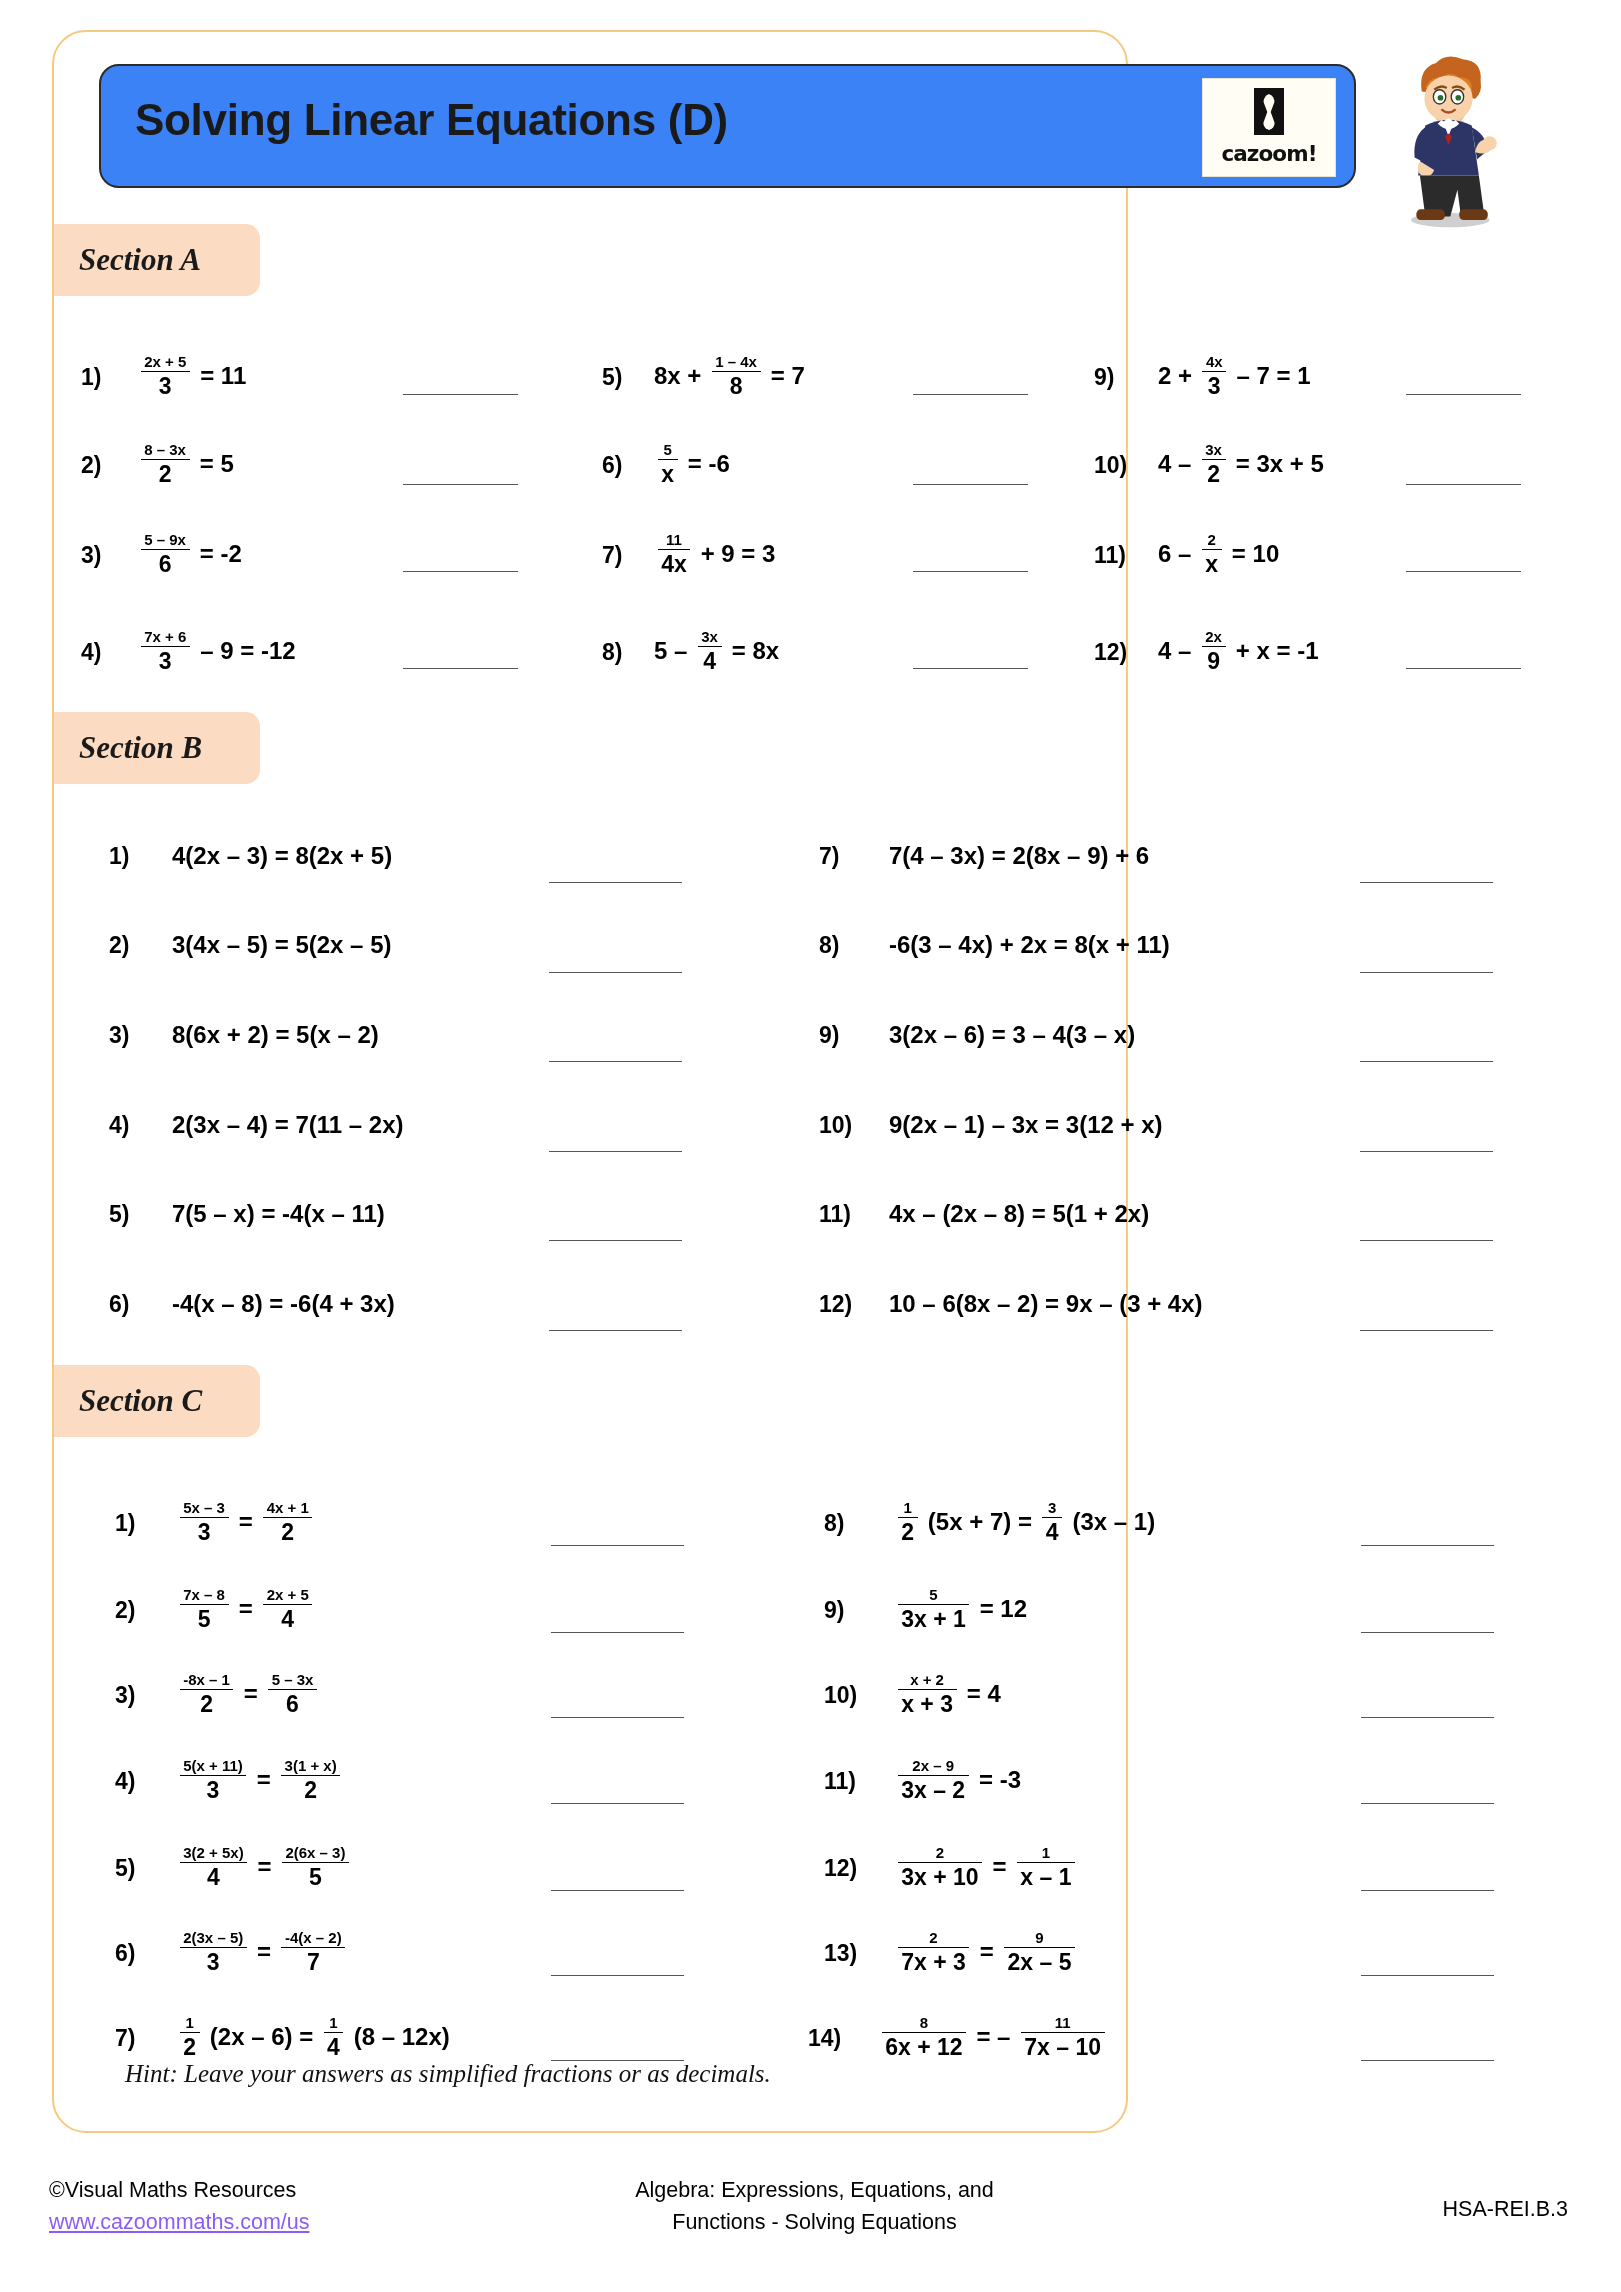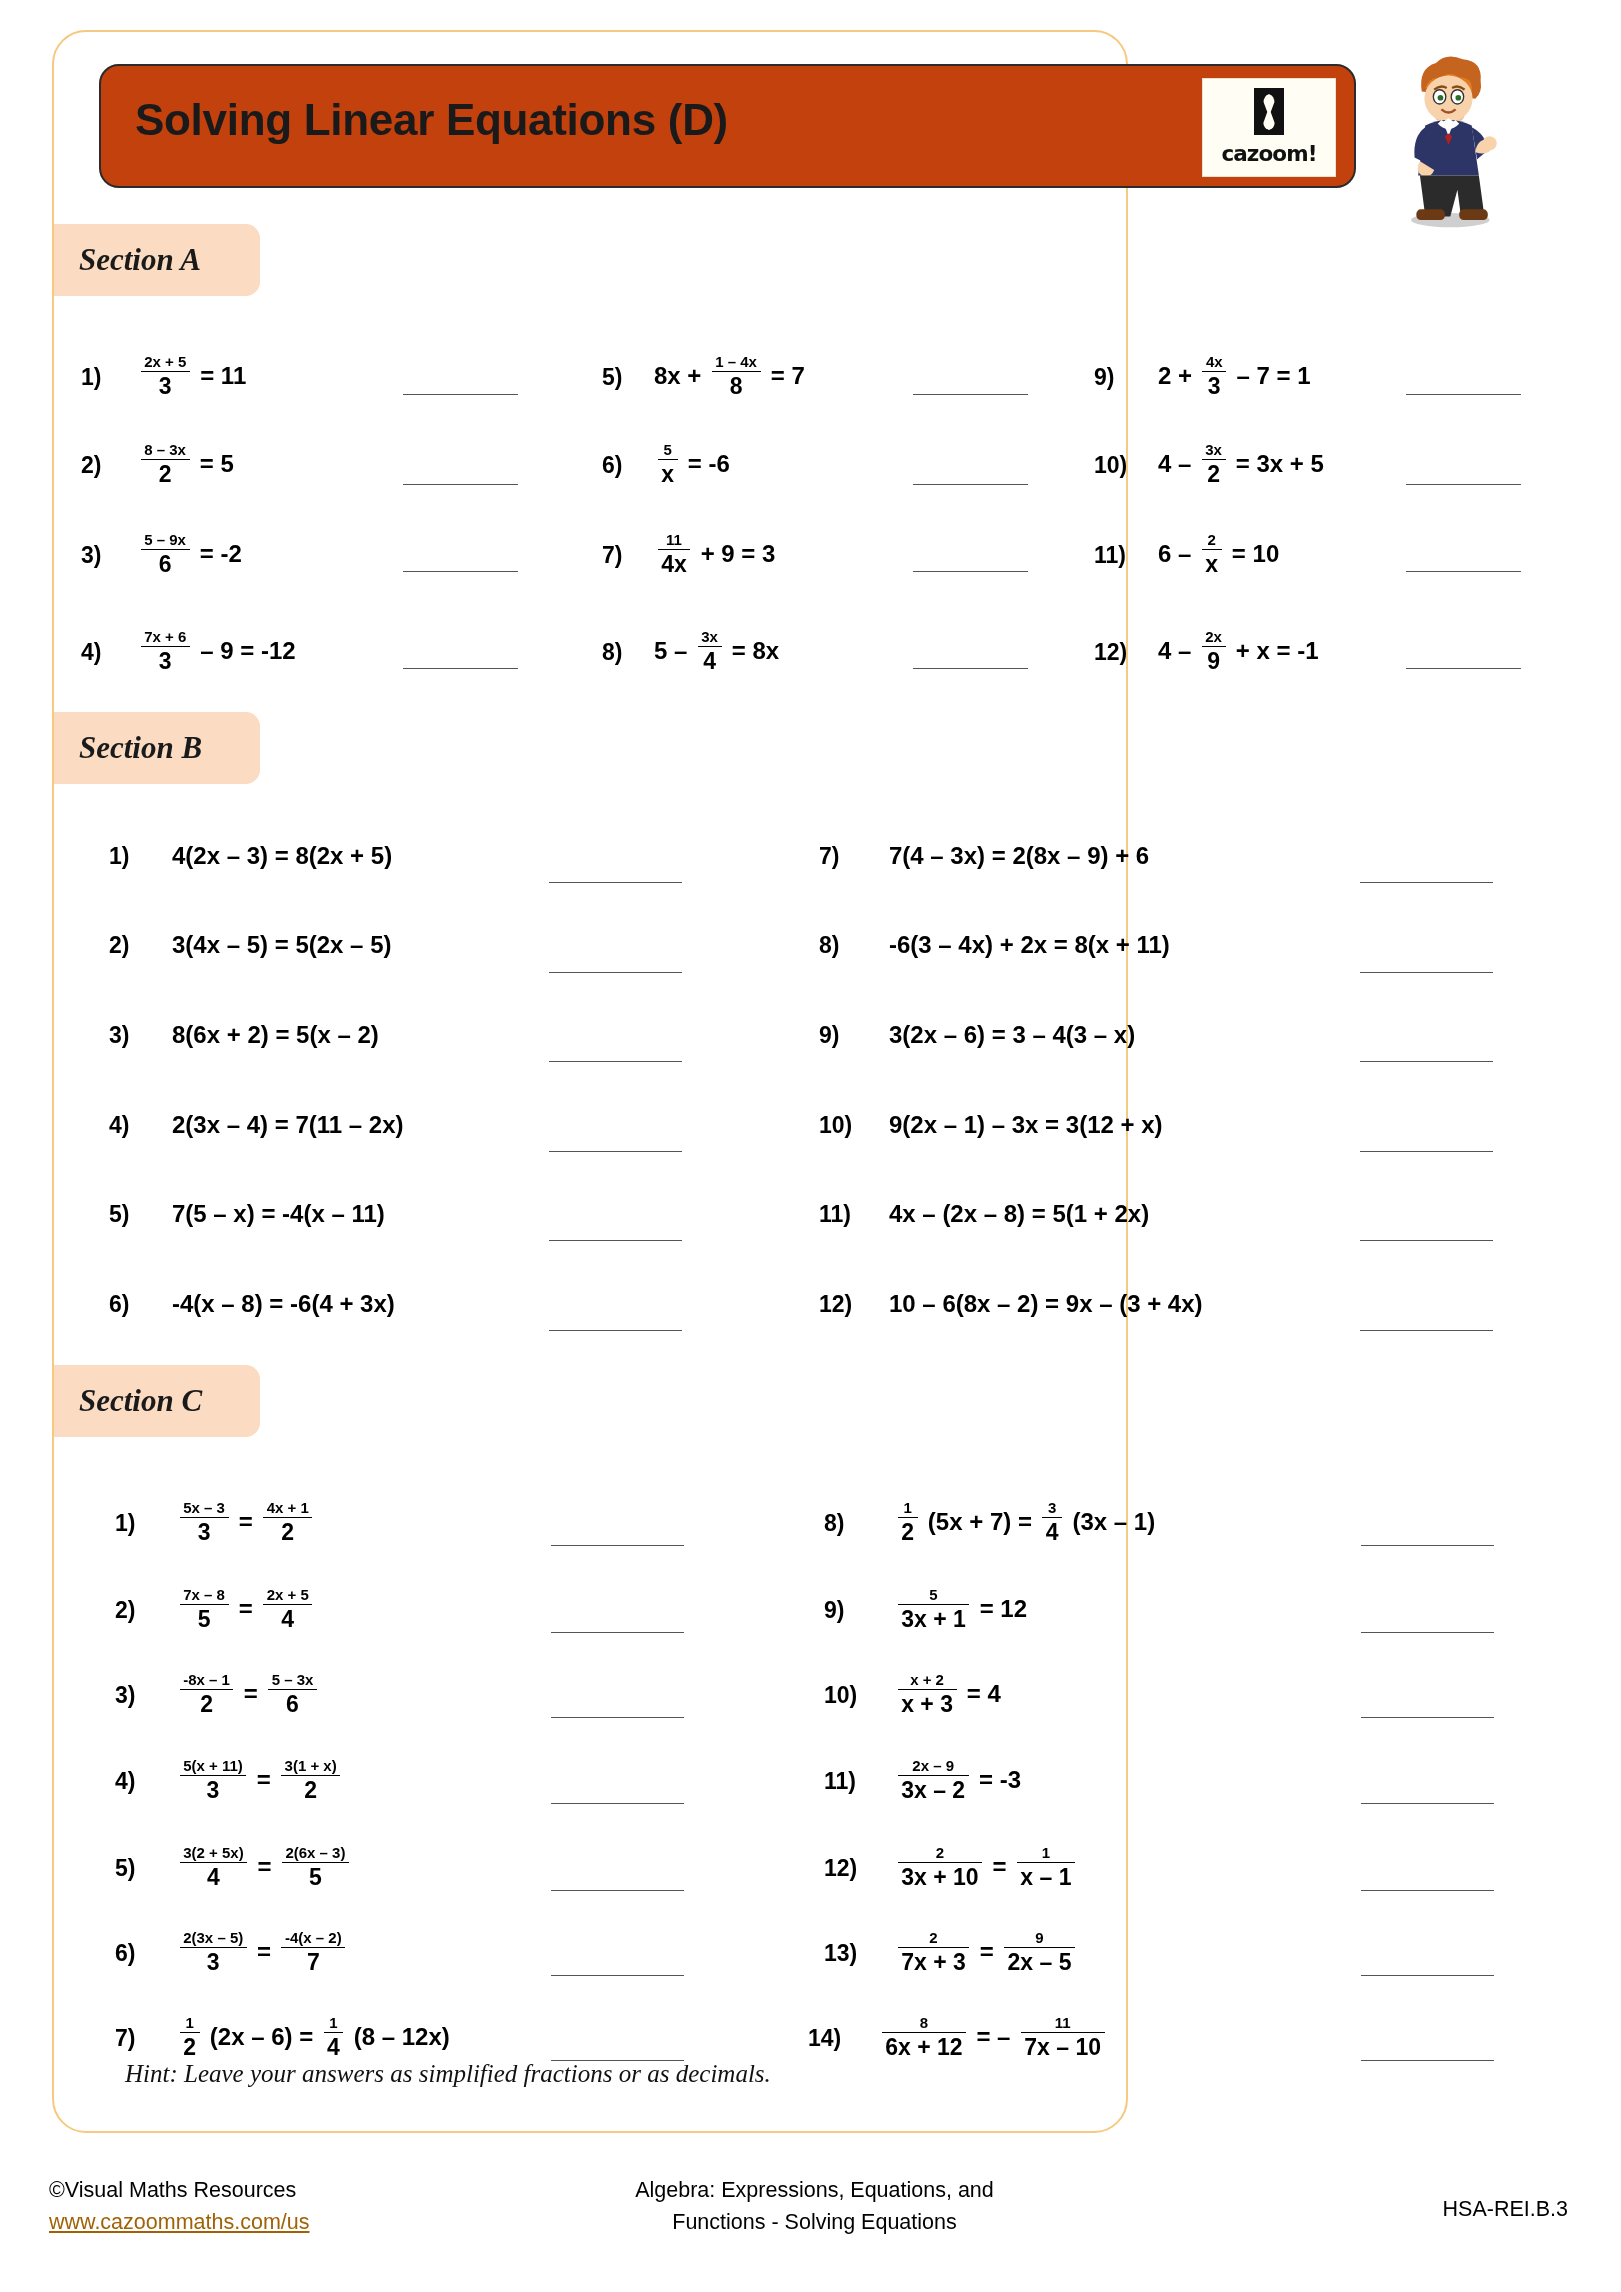--- a/index.html
+++ b/index.html
@@ -36,21 +36,21 @@
   }
   
   .title-box {
     position: absolute;
     left: 99px;
     top: 64px;
     width: 1257px;
     height: 124px;
     border: 2.7px solid #2b2b2b;
     border-radius: 19.7px;
-    background: #c2410c;
+    background: #3b82f6;
     box-sizing: border-box;
   }
   .title-text {
     position: absolute;
     left: 34px;
     top: 29px;
     font-size: 44px;
     font-weight: bold;
     letter-spacing: -0.3px;
     color: #1a1a1a;
@@ -184,21 +184,21 @@
     width: 1622px;
     font-size: 21.5px;
   }
   .footer-left {
     position: absolute;
     left: 49px;
     top: 0;
     line-height: 1.5;
   }
   .footer-left a {
-    color: #a16207;
+    color: #8b5cf6;
     text-decoration: underline;
     text-align: center;
   }
   .footer-center {
     position: absolute;
     left: 555px;
     top: 0;
     width: 519px;
     text-align: center;
     line-height: 1.5;

